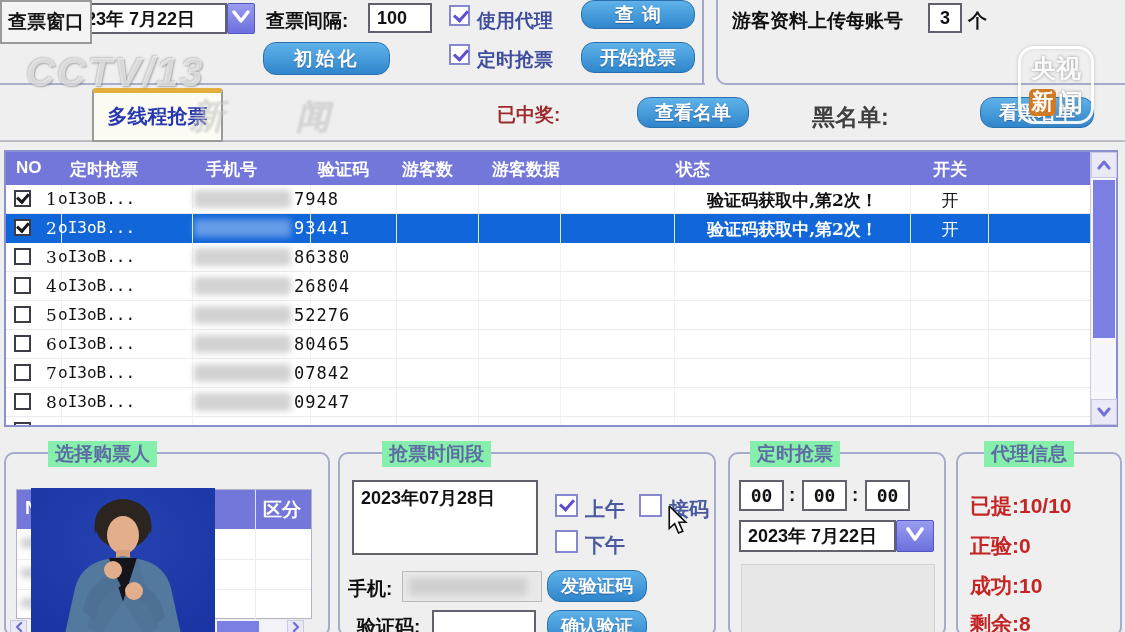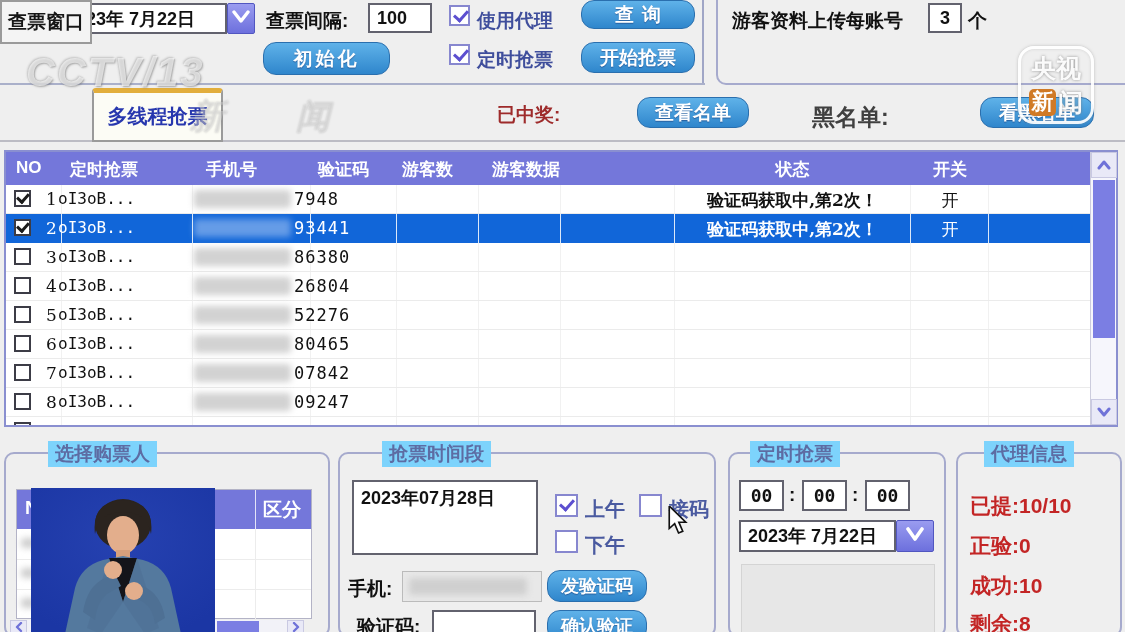--- a/index.html
+++ b/index.html
@@ -19,21 +19,21 @@
           color:#fff; font-weight:bold; font-size:19px; display:flex; align-items:center; justify-content:center;
           white-space:nowrap; cursor:pointer; text-shadow:0 1px 1px rgba(0,0,60,.35); }
   .combo-btn { background:linear-gradient(#9a9cf0,#6d70dd); border:1px solid #5156c0; border-radius:2px;
           display:flex; align-items:center; justify-content:center; }
   .cb { position:absolute; width:21px; height:21px; background:#fff; border:2px solid #8787cf; }
   .cb.on::after { content:""; position:absolute; left:3px; top:3px; width:11px; height:6px;
           border-left:3px solid #5c4fd0; border-bottom:3px solid #5c4fd0; transform:rotate(-48deg); }
 
   
   .grp { position:absolute; border:2px solid #a6aacd; border-radius:10px; }
-  .grp-title { position:absolute; top:-13px; background:#7dd3fc; padding:0 7px; color:#5D6CA3;
+  .grp-title { position:absolute; top:-13px; background:#86efac; padding:0 7px; color:#5D6CA3;
           font-weight:bold; font-size:19px; white-space:nowrap; }
 
   
   .tab { position:absolute; border:2px solid #9a9a9a; display:flex; align-items:center; justify-content:center;
          font-weight:bold; white-space:nowrap; }
   #tab1 { left:0; top:96; width:92px; height:44px; background:#f4f4f4; font-size:19px; color:#161616; }
   #tab2 { left:92px; top:88px; width:131px; height:54px; background:#fcfcf5; border-top:5px solid #e2ae3c;
           border-radius:4px 4px 0 0; font-size:20px; color:#2737AE; z-index:3; }
 
   
@@ -139,21 +139,21 @@
   <div class="abs btn" style="left:980px; top:97px; width:114px; height:31px;">看黑名单</div>
 
   <div class="abs" id="acct-table">
     <div id="acct-head">
       <span class="hcell" style="left:10px;">NO</span>
       <span class="hcell" style="left:64px;">定时抢票</span>
       <span class="hcell" style="left:200px;">手机号</span>
       <span class="hcell" style="left:312px;">验证码</span>
       <span class="hcell" style="left:396px;">游客数</span>
       <span class="hcell" style="left:486px;">游客数据</span>
-      <span class="hcell" style="left:670px; width:233px; text-align:center;">状态</span>
+      <span class="hcell" style="left:670px; width:233px; ">状态</span>
       <span class="hcell" style="left:906px; width:76px; text-align:center;">开关</span>
     </div>
 
     <div class="abs" style="left:0; top:33px;">
       <div class="trow">
         <span class="rcb on"></span>
         <span class="c-no">1</span>
         <span class="c-acct">oI3oB...</span>
         <span class="c-blob"></span>
         <span class="c-phone">7948</span>

